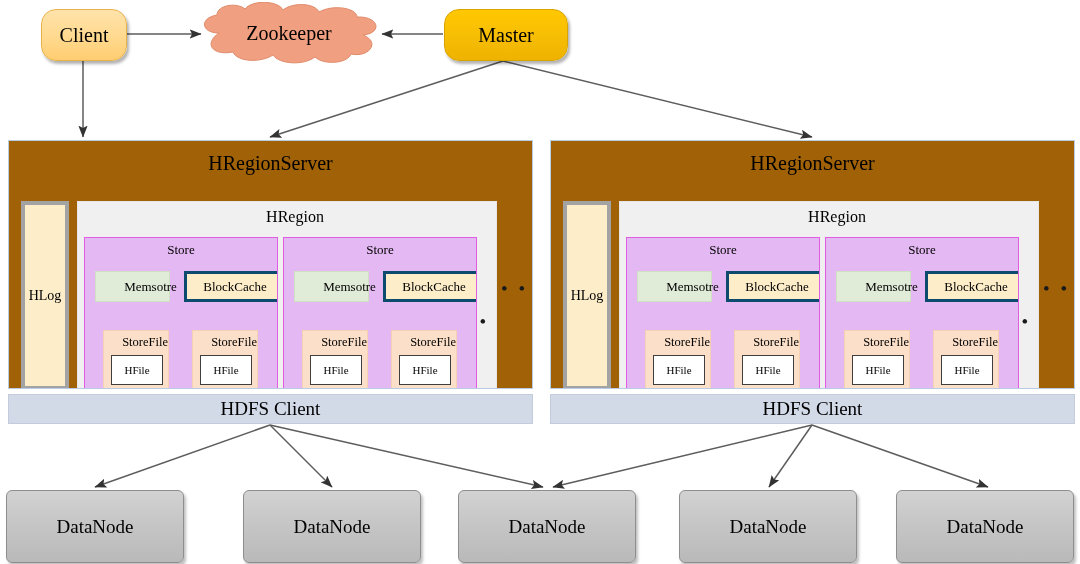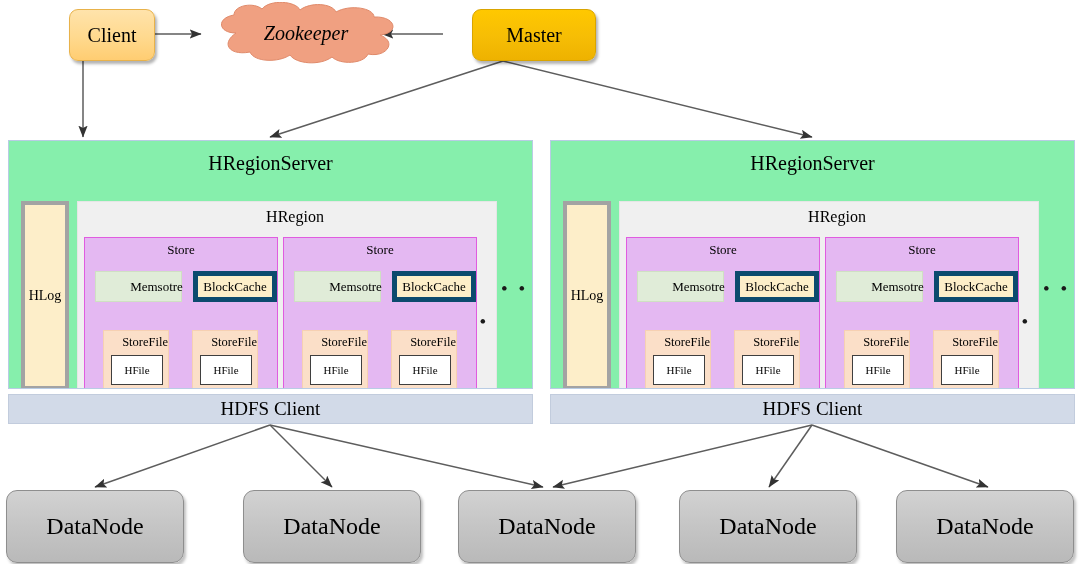--- a/index.html
+++ b/index.html
@@ -26,65 +26,63 @@
     pointer-events: none;
     z-index: 5;
   }
 
   
   .node-client, .node-master {
     position: absolute;
     display: flex;
     align-items: center;
     justify-content: center;
-    border-radius: 9px;
+    border-radius: 15px;
     font-size: 20px;
     z-index: 8;
     box-shadow: 2px 3px 3px rgba(0,0,0,0.30);
-    margin-left: 28px;
   }
   .node-client {
     left: 41px; top: 9px; width: 84px; height: 50px;
     background: linear-gradient(180deg, #ffe2a8 0%, #ffd municipal 0%, #ffd98e 55%, #ffcf76 100%);
     background: linear-gradient(180deg, #ffe3ab 0%, #ffd98e 55%, #ffcd72 100%);
     border: 1px solid #e8b24a;
   }
   .node-master {
     left: 444px; top: 9px; width: 122px; height: 50px;
     background: linear-gradient(180deg, #ffc800 0%, #f6bd05 55%, #eeb200 100%);
     border: 1px solid #d9a400;
     font-family: Liberation Serif, serif;
   }
 
   
   .node-zookeeper {
     position: absolute;
-    left: 208px; top: 2px;
+    left: 191px; top: 2px;
     width: 196px; height: 62px;
     z-index: 7;
-    font-style: italic;
   }
   .node-zookeeper svg { display: block; }
   .zk-label {
     position: absolute;
     left: 0; top: 0;
     width: 196px; height: 62px;
     display: flex;
     align-items: center;
     justify-content: center;
     font-size: 20px;
     z-index: 2;
   }
 
   
   .regionserver {
     position: absolute;
     top: 140px;
     height: 249px;
-    background: #86efac;
+    background: #a16207;
     border: 1px solid #b8cce4;
     box-sizing: border-box;
     z-index: 3;
     overflow: hidden;
   }
   .rs-title {
     position: absolute;
     left: 0; right: 0; top: 11px;
     text-align: center;
     font-size: 20px;
@@ -142,30 +140,29 @@
     position: absolute;
     top: 33px;
     height: 31px;
     display: flex;
     align-items: center;
     justify-content: center;
     font-size: 13px;
     box-sizing: border-box;
   }
   .memstore {
-    left: 10px; width: 87px;
+    left: 10px; width: 75px;
     background: #e0ecd8;
     border: 1px solid #cfe0c3;
     padding-left: 36px;
   }
   .blockcache {
-    left: 99px; width: 84px;
+    left: 99px; width: 102px;
     background: #fdeec9;
-    border: 5px solid #0c4a6e;
-    margin-left: 9px;
+    border: 3px solid #0c4a6e;
   }
   .storefile {
     position: absolute;
     top: 92px;
     width: 66px;
     height: 62px;
     background: #fbdfc8;
     border: 1px solid #f6d0b2;
     box-sizing: border-box;
   }
@@ -213,28 +210,28 @@
     font-size: 19px;
     z-index: 4;
   }
 
   
   .datanode {
     position: absolute;
     top: 490px;
     width: 178px;
     height: 73px;
-    border-radius: 11px;
+    border-radius: 6px;
     background: linear-gradient(180deg, #d2d2d2 0%, #c6c6c6 45%, #b9b9b9 100%);
     border: 1px solid #8e8e8e;
     box-sizing: border-box;
     display: flex;
     align-items: center;
     justify-content: center;
-    font-size: 24px;
+    font-size: 19px;
     z-index: 6;
     box-shadow: 2px 3px 3px rgba(0,0,0,0.25);
   }
 </style>
 </head>
 <body>
 
 <div id="canvas">
 
   <svg id="edges" viewBox="0 0 1080 564">

